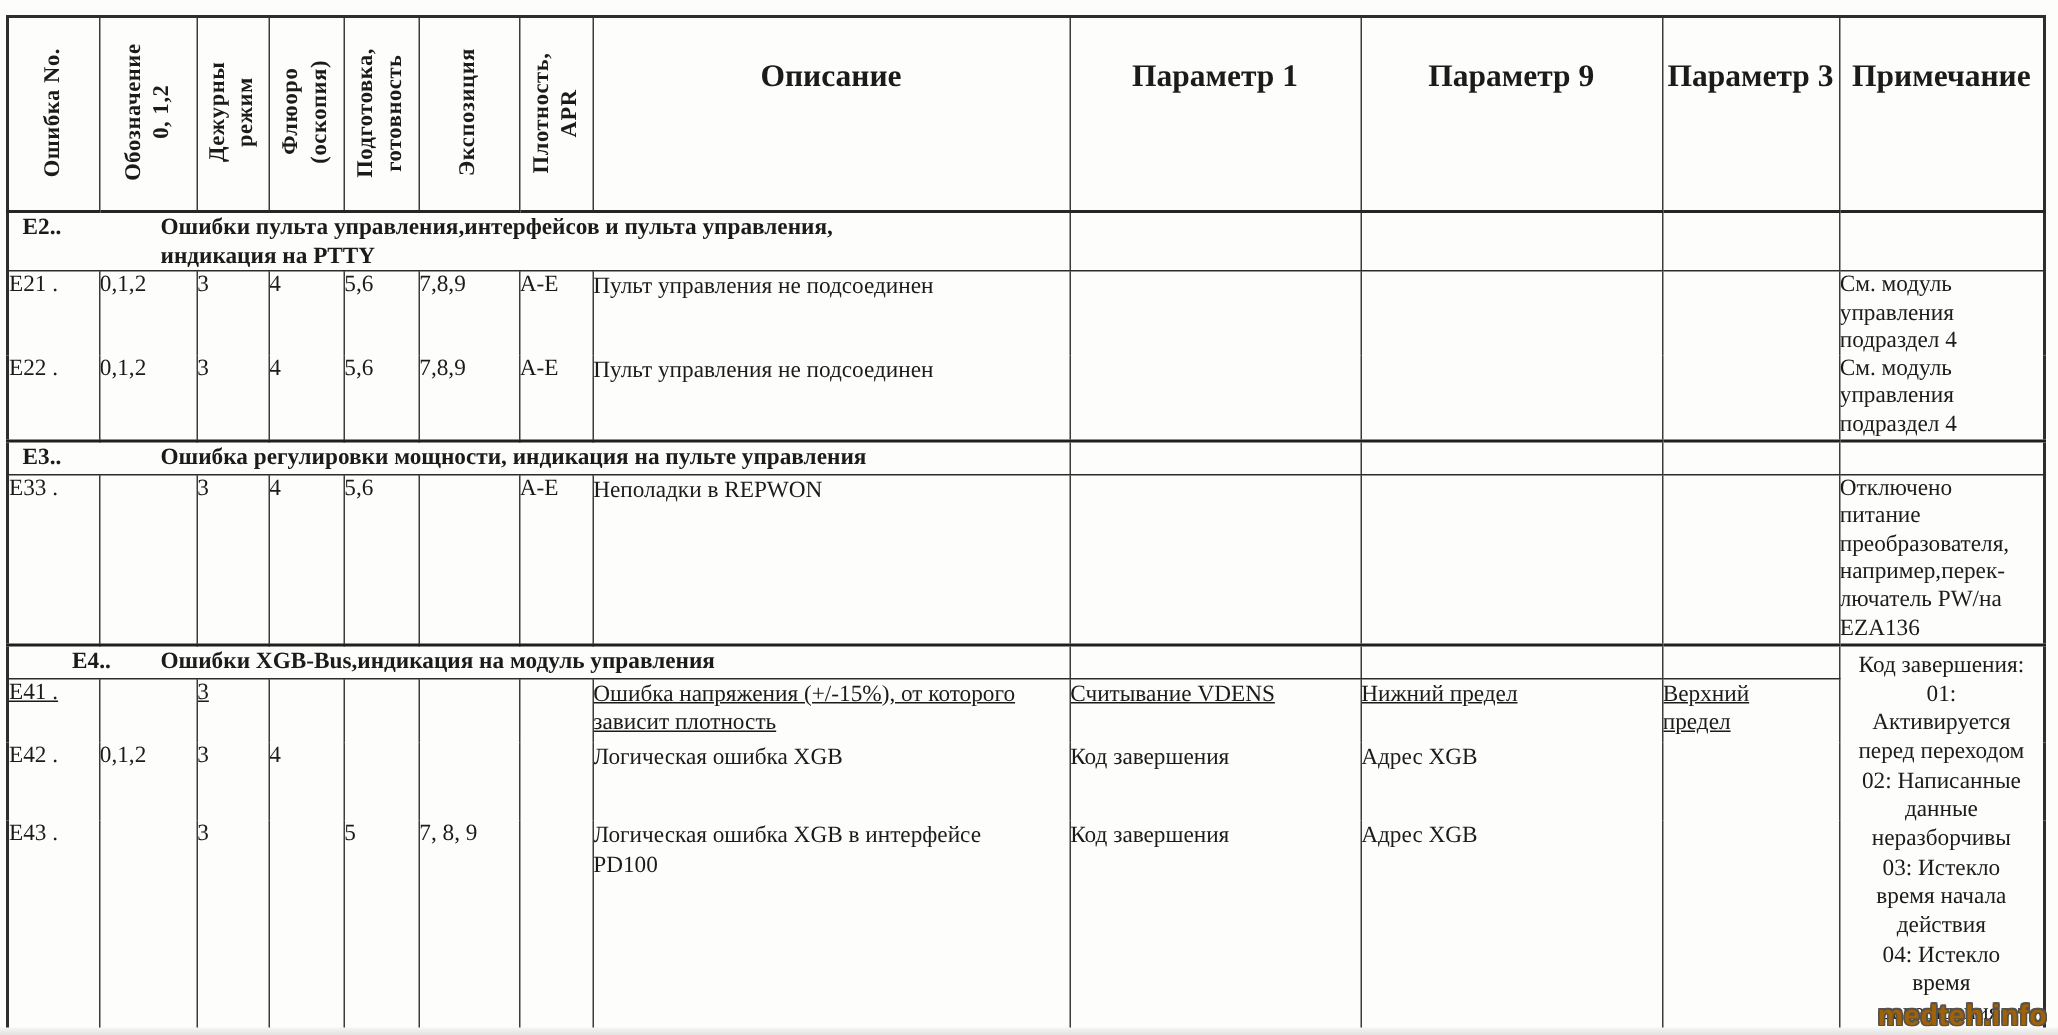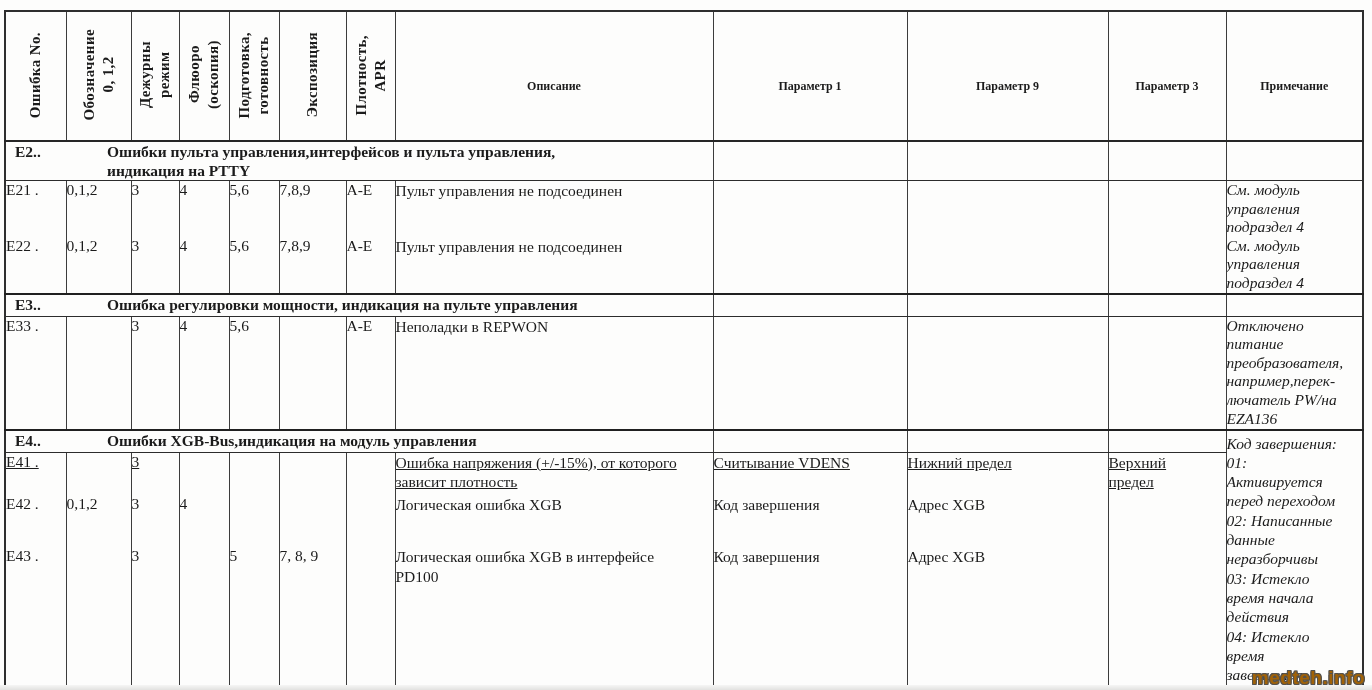--- a/index.html
+++ b/index.html
@@ -49,22 +49,21 @@
     font-weight: bold;
     font-size: 15px;
     line-height: 19px;
     letter-spacing: 0.4px;
   }
   .htext {
     display: block;
     text-align: center;
     padding-top: 26px;
     font-weight: bold;
-    font-size: 12px;
-    margin-top: 41px;
+    font-size: 21px;
   }
   tr.sec td {
     border-top: 2.5px solid #202020;
     border-bottom: 1.6px solid #2c2c2c;
     font-weight: bold;
     vertical-align: top;
     margin-top: 29px;
   }
   tr.sec td.noteCell {
     font-weight: normal;
@@ -74,32 +73,31 @@
   .sec-title { white-space: pre-line; line-height: 18.5px; }
 
   tr.r-e21 td { height: 55px; }
   tr.r-e22 td { height: 54px; }
   tr.r-e33 td { height: 112px; }
   tr.r-e41 td { height: 39px; text-decoration: underline; }
   tr.r-e42 td { height: 48px; }
   tr.r-e43 td { height: 144px; }
   tr.r-sec2 td { height: 38px; }
   tr.r-sec3 td { height: 21px; }
-  tr.r-sec4 td { height: 19px; }
+  tr.r-sec4 td { height: 19px; text-align: center; }
 
   td.code { padding: 5px 2px 0 7px; margin-top: 20px; }
   td.val  { padding: 5px 2px 0 8px; margin-top: 11px; }
   td.desc { padding: 5px 4px 0 10px; white-space: pre-line; line-height: 19.5px; }
   td.par  { padding: 5px 4px 0 10px; line-height: 19.5px; white-space: pre-line; }
   td.noteCell {
     padding: 4px 4px 0 8px;
     font-size: 14.5px;
     line-height: 18.6px;
     white-space: pre-line;
-    font-style: italic;
   }
   td.noteCell.tall { line-height: 19.3px; padding-top: 3px; }
 
   .watermark {
     position: absolute;
     right: 7px; bottom: 1px;
     font-family: "Liberation Sans", "DejaVu Sans", sans-serif;
     font-weight: bold;
     font-size: 19px;
     letter-spacing: 0.5px;

